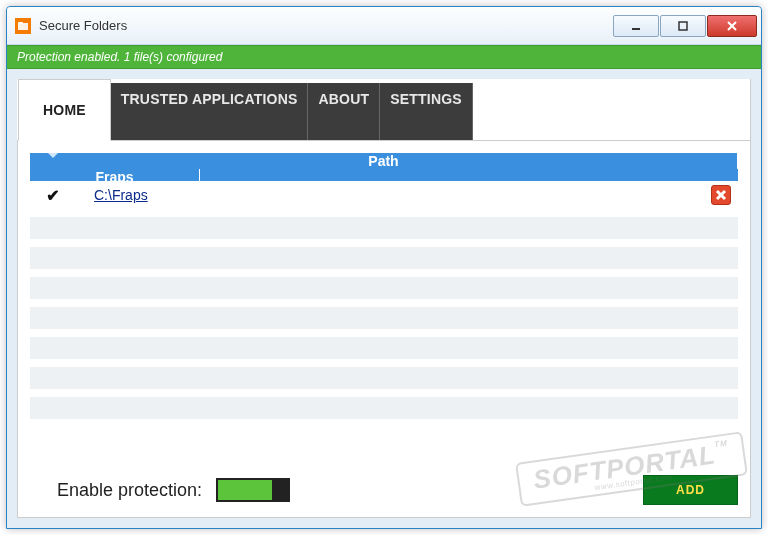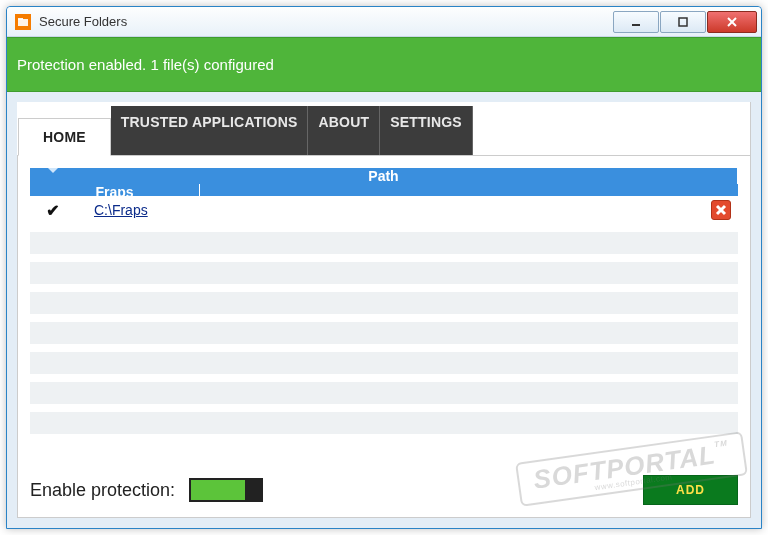--- a/index.html
+++ b/index.html
@@ -16,21 +16,21 @@
     left: 6px; top: 6px;
     width: 756px; height: 523px;
     border: 1px solid #2a83c6;
     border-radius: 4px 4px 0 0;
     background: linear-gradient(#eef6fc, #e3edf6 30px, #e3edf6);
     box-shadow: 0 0 8px rgba(0,0,0,0.25);
     display: flex;
     flex-direction: column;
   }
   .titlebar {
-    height: 30px;
+    height: 38px;
     display: flex;
     align-items: center;
     padding: 0 4px 0 8px;
     background: linear-gradient(#fdfefe, #e8f1f9);
     border-bottom: 1px solid #c9d8e8;
     border-radius: 4px 4px 0 0;
   }
   .app-icon {
     width: 16px; height: 16px;
     background: #f57c00;
@@ -51,24 +51,25 @@
   .win-btn.close {
     background: linear-gradient(#f07070,#cc3a2a);
     border-color: #8b2b20;
     color: #fff;
     width: 50px;
   }
   .win-btn.close svg { stroke: #fff; }
   .statusbar {
     background: #4fb53a;
     color: #fff;
-    font-size: 15px;
-    padding: 18px 10px;
+    font-size: 12px;
+    padding: 4px 10px;
     border-top: 1px solid #3f9c2e;
     border-bottom: 1px solid #3f9c2e;
+    font-style: italic;
   }
   .content-outer {
     flex: 1;
     padding: 10px 10px 10px 10px;
     background: #e3edf6;
   }
   .content {
     background: #fff;
     border: 1px solid #ccc;
     height: 100%;
@@ -91,23 +92,23 @@
     background: #3c3c3c;
     color: #e8e8e8;
     border-right: 1px solid #666;
     margin-top: 4px;
   }
   .tab.active {
     background: #fff;
     color: #222;
     border: 1px solid #ccc;
     border-bottom-color: #fff;
-    margin-top: 16px;
+    margin-top: 0;
     margin-bottom: -1px;
-    padding: 10px 24px;
+    padding: 22px 24px;
   }
   .grid-wrap {
     flex: 1;
     padding: 12px 12px 0 12px;
     overflow: hidden;
   }
   .grid-header {
     display: flex;
     background: #3a8fde;
     color: #fff;
@@ -157,20 +158,21 @@
     border: 1px solid #b23218;
     border-radius: 3px;
     display:flex;align-items:center;justify-content:center;
   }
   .del-btn svg { stroke:#fff; stroke-width:3; }
   .footer {
     display: flex;
     align-items: center;
     padding: 10px 12px 12px 12px;
     gap: 14px;
+    margin-left: 27px;
   }
   .footer-label { font-size: 18px; color: #222; }
   .toggle {
     width: 74px; height: 24px;
     border: 2px solid #222;
     display: flex;
     cursor: pointer;
   }
   .toggle .on { flex: 0 0 54px; background: #5cc43a; }
   .toggle .off { flex: 1; background: #222; }

